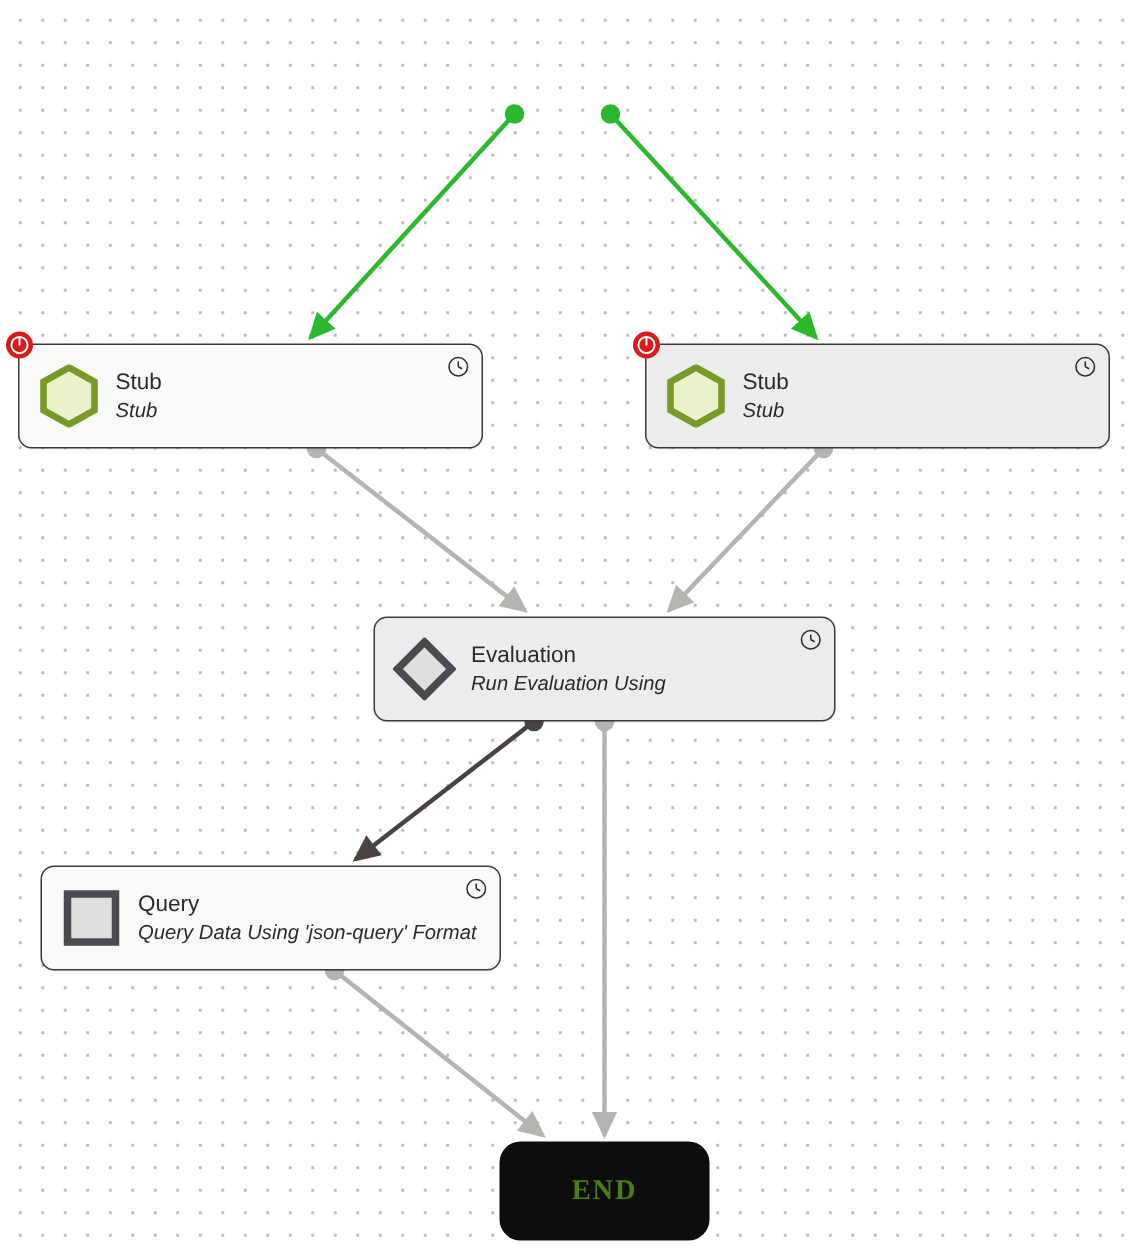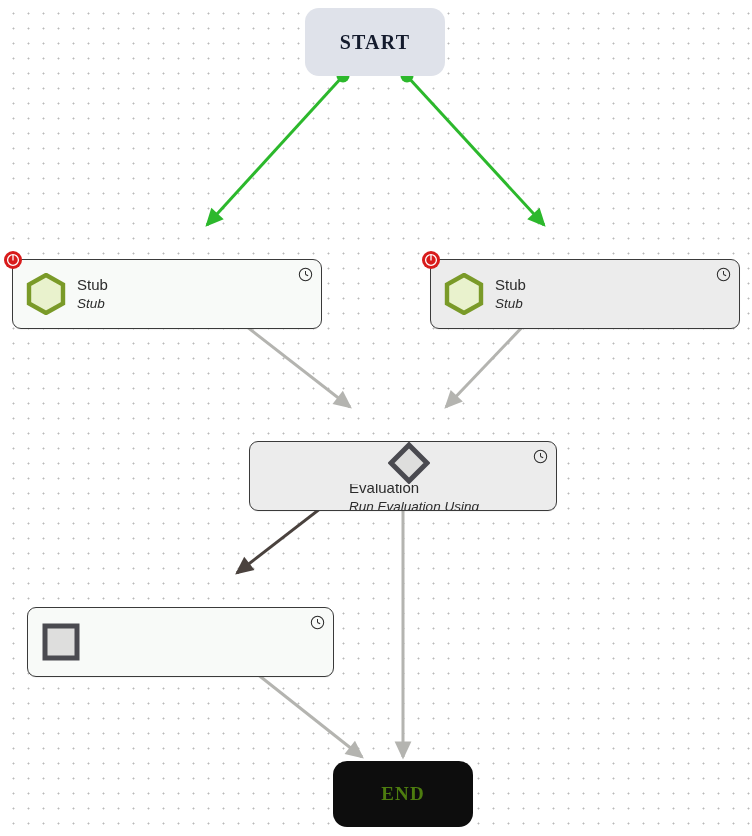--- a/index.html
+++ b/index.html
@@ -63,21 +63,20 @@
   }
 
   
   .card {
     border: 1.6px solid #3a3a3a;
     border-radius: 9px;
     display: flex;
     align-items: center;
     padding-left: 12px;
     box-shadow: 0 1px 1px rgba(0,0,0,0.05);
-    margin-top: 30px;
   }
   .card.tone-light { background: #f8faf8; }
   .card.tone-grey  { background: #ececec; }
 
   .card-icon {
     width: 42px;
     height: 42px;
     flex: 0 0 42px;
     position: relative;
     display: flex;
@@ -175,23 +174,20 @@
       <line x1="403" y1="481" x2="403" y2="757" stroke="#b4b4b0" stroke-width="3" marker-end="url(#arrow-grey)"></line>
       <circle cx="403" cy="481" r="6.5" fill="#b4b4b0"></circle>
     </g>
 
     <g>
       <line x1="223" y1="647" x2="362" y2="757" stroke="#b4b4b0" stroke-width="3" marker-end="url(#arrow-grey)"></line>
       <circle cx="223" cy="647" r="6.5" fill="#b4b4b0"></circle>
     </g>
   </svg>
 
-  <div class="node terminal start" style="left:305px; top:8px; width:140px; height:68px;">
-    <span>START</span>
-  </div>
 
   <div class="node card tone-light" style="left:12px; top:229px; width:310px; height:70px;">
     <svg class="err-badge" viewBox="0 0 20 20">
       <circle cx="10" cy="10" r="9" fill="#d81b1b"></circle>
       <circle cx="10" cy="10" r="5.4" fill="none" stroke="#ffffff" stroke-width="1.3"></circle>
       <line x1="10" y1="5.1" x2="10" y2="10.4" stroke="#ffffff" stroke-width="1.3"></line>
     </svg>
     <div class="card-icon">
       <svg class="hex-svg" width="40" height="42" viewBox="0 0 40 42">
         <polygon points="20,2 37,11.5 37,30.5 20,40 3,30.5 3,11.5" fill="#e9f2cd" stroke="#7a9a28" stroke-width="4.4"></polygon>
@@ -223,21 +219,21 @@
       <div class="card-title">Stub</div>
       <div class="card-sub">Stub</div>
     </div>
     <svg class="clock-badge" viewBox="0 0 16 16">
       <circle cx="8" cy="8" r="6.6" fill="none" stroke="#2b2b2b" stroke-width="1.1"></circle>
       <line x1="8" y1="8" x2="8" y2="4.3" stroke="#2b2b2b" stroke-width="1.1"></line>
       <line x1="8" y1="8" x2="10.8" y2="9.4" stroke="#2b2b2b" stroke-width="1.1"></line>
     </svg>
   </div>
 
-  <div class="node card tone-grey" style="left:249px; top:411px; width:308px; height:70px;flex-direction:column;">
+  <div class="node card tone-grey" style="left:249px; top:411px; width:308px; height:70px;">
     <div class="card-icon">
       <svg width="42" height="42" viewBox="0 0 42 42">
         <polygon points="21,3 39,21 21,39 3,21" fill="#dededd" stroke="#4a4a50" stroke-width="5"></polygon>
       </svg>
     </div>
     <div class="card-text">
       <div class="card-title">Evaluation</div>
       <div class="card-sub">Run Evaluation Using</div>
     </div>
     <svg class="clock-badge" viewBox="0 0 16 16">
@@ -246,20 +242,24 @@
       <line x1="8" y1="8" x2="10.8" y2="9.4" stroke="#2b2b2b" stroke-width="1.1"></line>
     </svg>
   </div>
 
   <div class="node card tone-light" style="left:27px; top:577px; width:307px; height:70px;">
     <div class="card-icon">
       <svg width="38" height="38" viewBox="0 0 38 38">
         <rect x="3" y="3" width="32" height="32" fill="#dededd" stroke="#4a4a50" stroke-width="5"></rect>
       </svg>
     </div>
+    <div class="card-text">
+      <div class="card-title">Query</div>
+      <div class="card-sub">Query Data Using 'json-query' Format</div>
+    </div>
     <svg class="clock-badge" viewBox="0 0 16 16">
       <circle cx="8" cy="8" r="6.6" fill="none" stroke="#2b2b2b" stroke-width="1.1"></circle>
       <line x1="8" y1="8" x2="8" y2="4.3" stroke="#2b2b2b" stroke-width="1.1"></line>
       <line x1="8" y1="8" x2="10.8" y2="9.4" stroke="#2b2b2b" stroke-width="1.1"></line>
     </svg>
   </div>
 
   <div class="node terminal end" style="left:333px; top:761px; width:140px; height:66px;">
     <span>END</span>
   </div>

